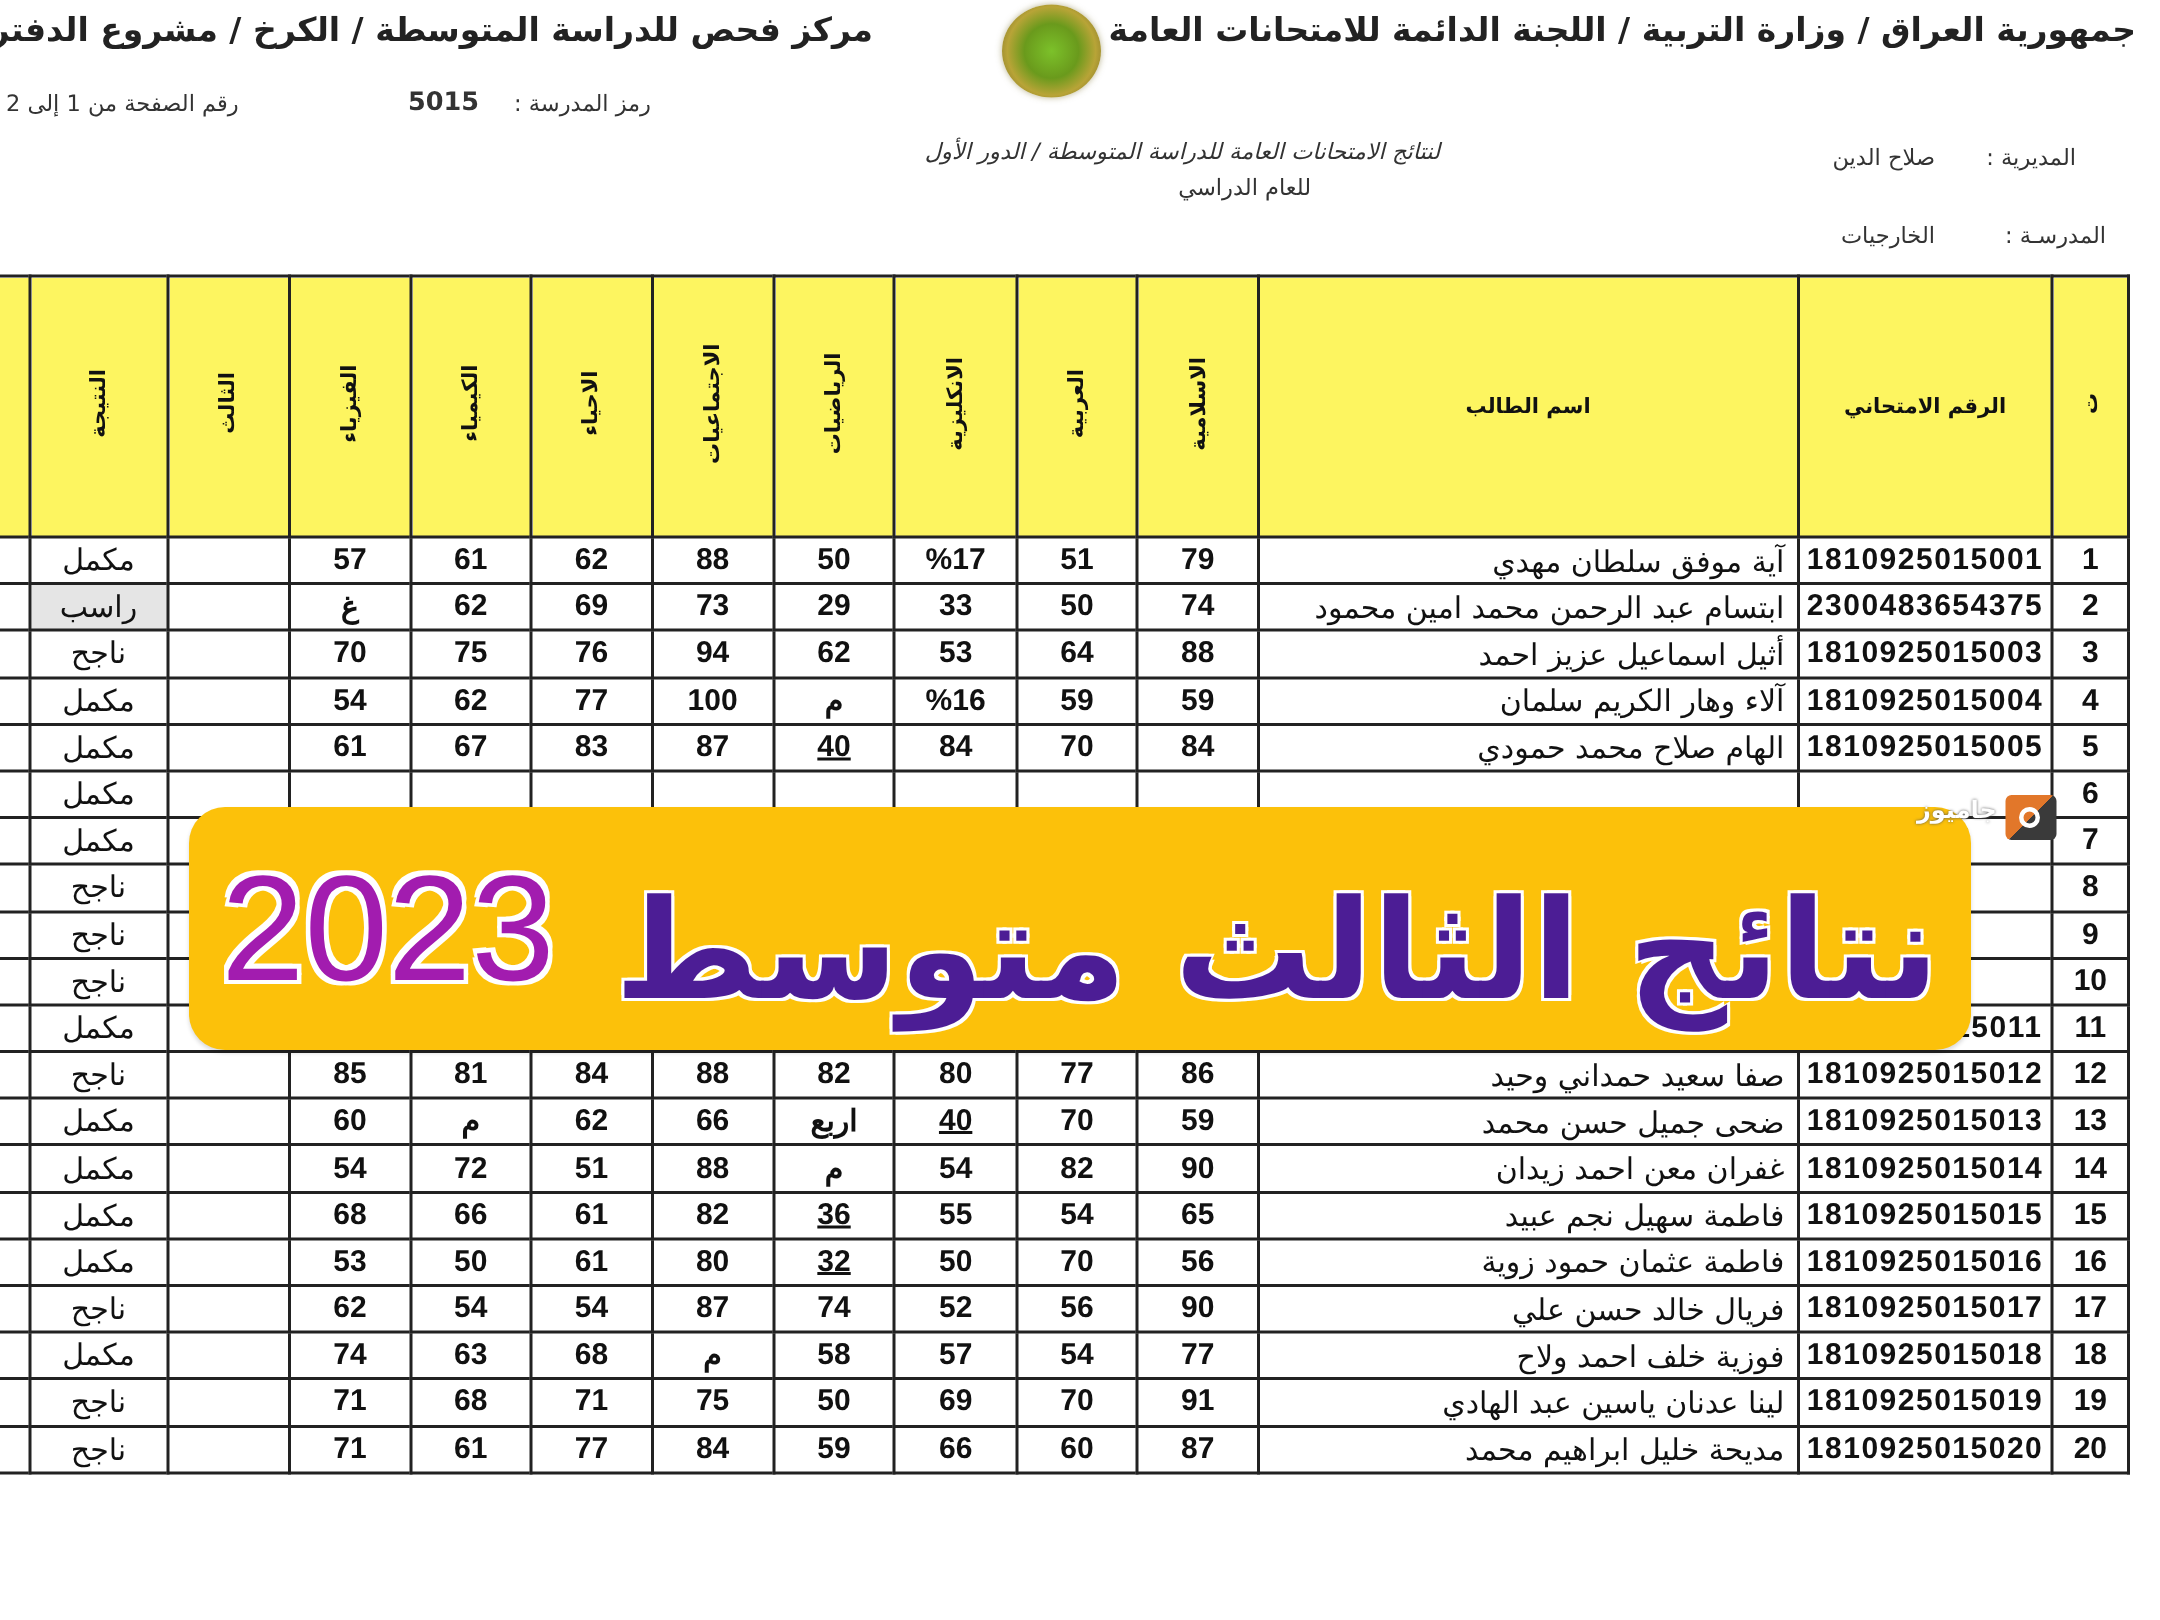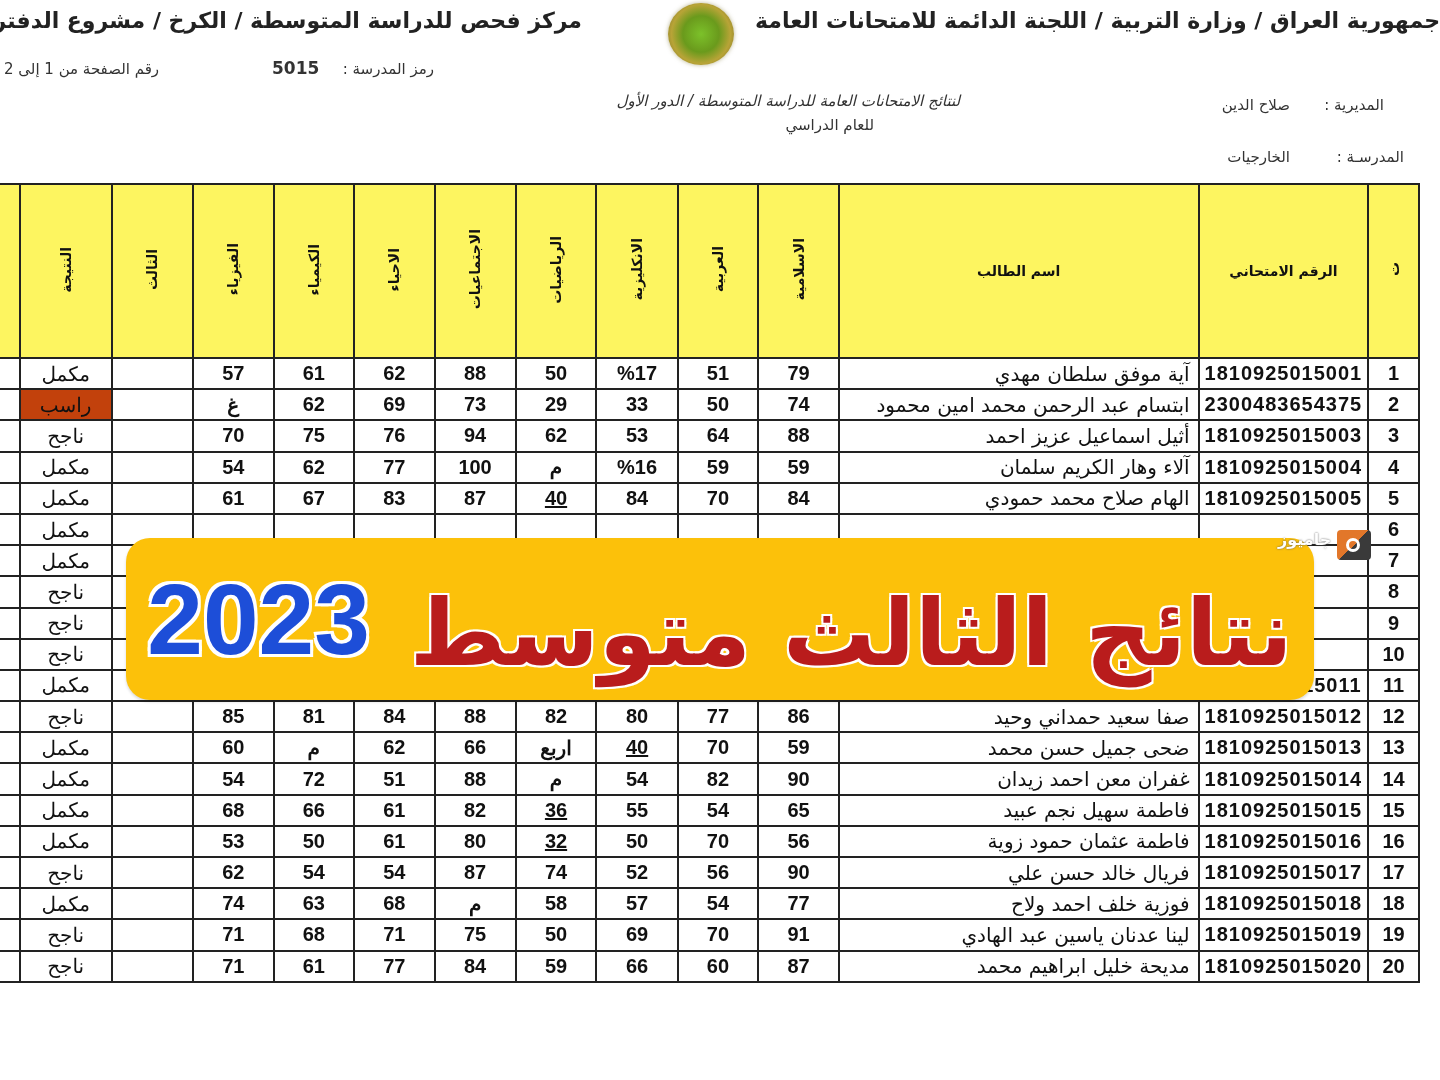--- a/index.html
+++ b/index.html
@@ -26,56 +26,56 @@
     background:#fdf560; height:172px; font-weight:bold; font-size:14px;
   }
   table.grid thead th .vert {
     display:inline-block; writing-mode:vertical-rl; transform:rotate(180deg); white-space:nowrap;
   }
   table.grid tbody td { height:29.2px; font-size:20px; font-weight:bold; font-family:"Liberation Sans Narrow","Liberation Sans", sans-serif; }
   td.seq { font-size:16px; font-weight:bold; }
   td.exam { font-size:16px; letter-spacing:1px; font-weight:normal; font-family:"DejaVu Sans Mono", monospace; }
   td.name { text-align:right !important; padding-right:8px !important; font-size:12px; font-weight:normal !important; font-family:"DejaVu Sans", sans-serif !important; }
   td.result { font-size:12px; font-weight:normal !important; font-family:Liberation Mono, monospace; }
-  td.result.hl { background:#c2410c; }
+  td.result.hl { background:#e5e5e5; }
   .ul { text-decoration:underline; }
   .banner {
     position:absolute; left:126px; top:538px; width:1188px; height:162px;
     background:#fcc10a; border-radius:24px; direction:rtl;
     display:flex; align-items:center; justify-content:center; gap:40px;
     box-shadow: 0 2px 3px rgba(0,0,0,.15);
   }
   .banner-ar {
-    font-size:92px; font-weight:bold; color:#b91c1c; font-family:"DejaVu Sans", sans-serif;
+    font-size:92px; font-weight:bold; color:#4c1d95; font-family:"DejaVu Sans", sans-serif;
     text-shadow: 2px 2px 0 #fff, -2px -2px 0 #fff, 2px -2px 0 #fff, -2px 2px 0 #fff;
     margin-top: 28px;
   }
   .banner-year {
-    font-size:100px; font-weight:700; color:#1d4ed8; font-family:"Liberation Sans", sans-serif;
+    font-size:100px; font-weight:400; color:#a21caf; font-family:"Liberation Sans", sans-serif;
     text-shadow: 3px 3px 0 #fff, -3px -3px 0 #fff, 3px -3px 0 #fff, -3px 3px 0 #fff;
     direction:ltr;
   }
   .wm {
     position:absolute; left:1278px; top:530px; width:162px; height:34px; display:flex; align-items:flex-start; gap:6px;
   }
   .wm-text { color:#fff; font-weight:bold; font-size:16px; text-shadow:0 0 2px #555; direction:rtl; }
   .wm-icon {
     width:34px; height:30px; border-radius:4px;
     background: linear-gradient(135deg, #e2772a 0%, #e2772a 50%, #3a3a3a 50%, #3a3a3a 100%);
     position:relative;
   }
   .wm-icon::after {
     content:""; position:absolute; left:9px; top:8px; width:14px; height:14px; border-radius:50%;
     border:3px solid #fff; box-sizing:border-box;
   }
 </style>
 </head>
 <body>
 
-<div class="hdr hdr-main" style="right:0; top:8px;">جمهورية العراق / وزارة التربية / اللجنة الدائمة للامتحانات العامة</div>
+<div class="hdr hdr-main" style="right:16px; top:8px;">جمهورية العراق / وزارة التربية / اللجنة الدائمة للامتحانات العامة</div>
 <div class="hdr hdr-main" style="right:858px; top:8px;">مركز فحص للدراسة المتوسطة / الكرخ / مشروع الدفتر الالكتروني</div>
 <div class="seal"></div>
 
 <div class="hdr hdr-sub" style="right:1006px; top:60px;">رمز المدرسة :</div>
 <div class="hdr hdr-sub" style="left:272px; top:58px; font-weight:bold; font-size:17px;">5015</div>
 <div class="hdr hdr-sub" style="left:4px; top:60px;">رقم الصفحة من 1 إلى 2</div>
 
 <div class="hdr hdr-sub" style="right:480px; top:92px;font-style:italic;">لنتائج الامتحانات العامة للدراسة المتوسطة / الدور الأول</div>
 <div class="hdr hdr-sub" style="right:566px; top:116px;">للعام الدراسي</div>
 

